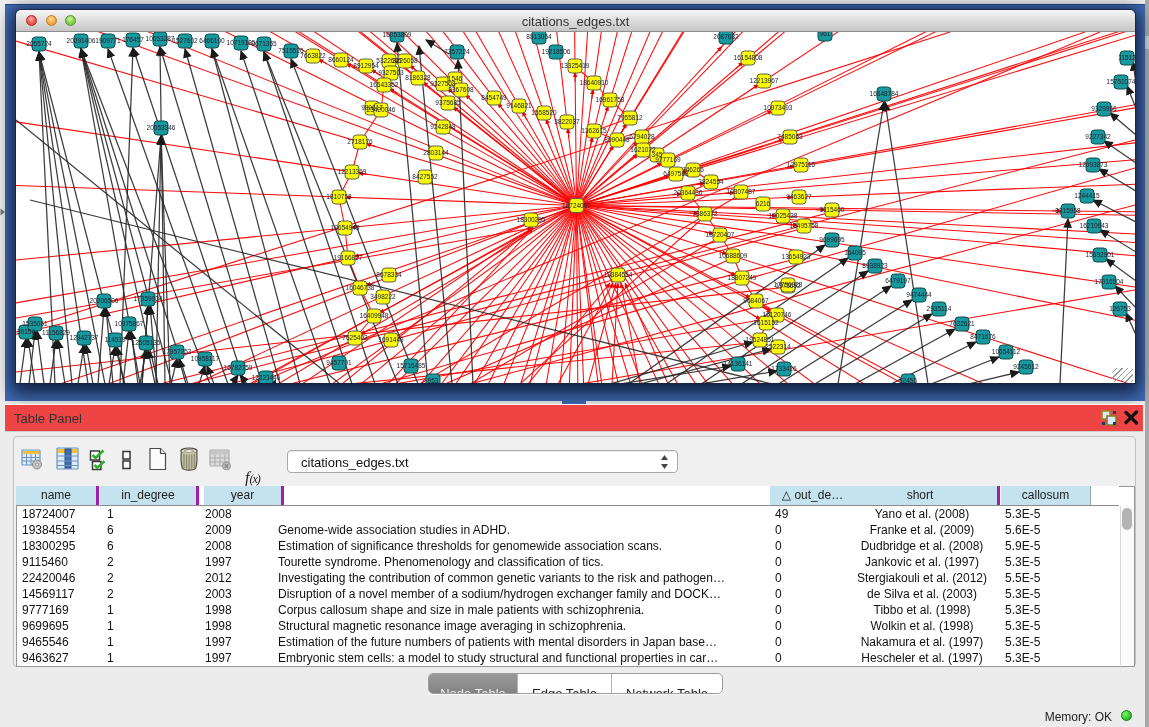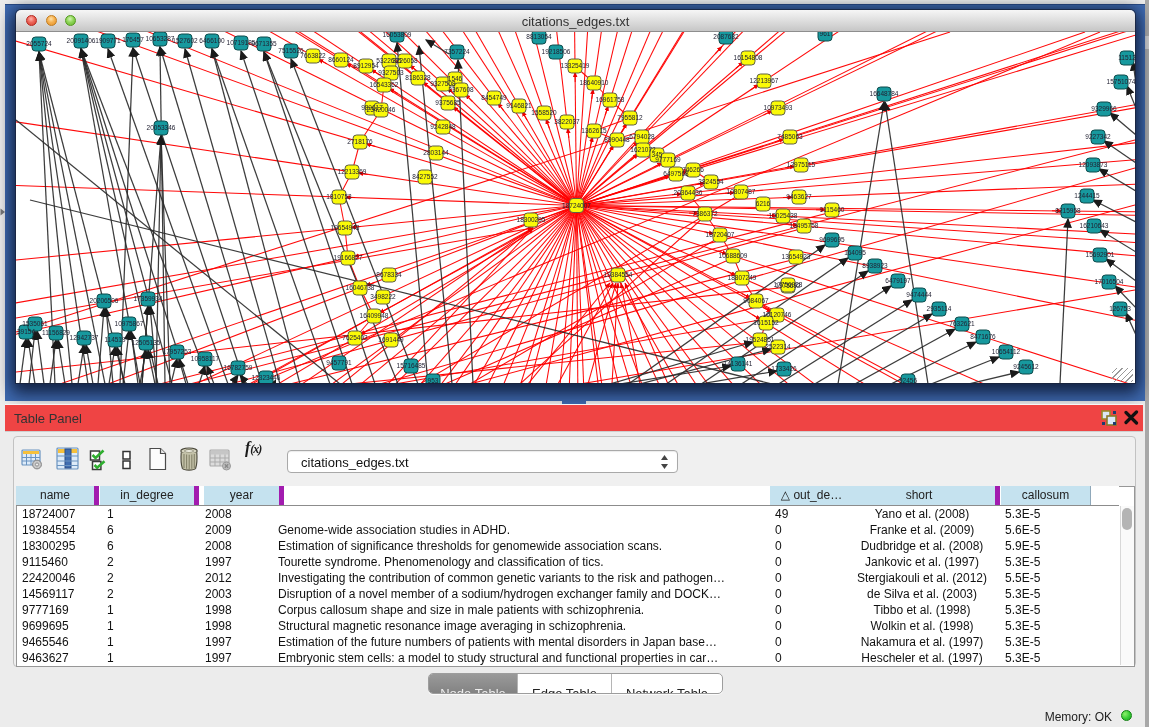--- a/index.html
+++ b/index.html
@@ -30,21 +30,21 @@
 #tph span{position:absolute;left:9px;top:6px;font-size:13px;color:#333}
 #float{left:1101px;top:410px;width:16px;height:16px}
 #closex{left:1124px;top:410px;width:15px;height:15px}
 #panel{left:13px;top:436px;width:1123px;height:231px;background:#f0f0f0;
  border:1px solid #c2c2c2;border-radius:4px}
 #dd{left:287px;top:450px;width:391px;height:23px;background:#fff;border:1px solid #a9a9a9;
  border-radius:4px;box-shadow:inset 0 1px 1px rgba(0,0,0,.08)}
 #dd span{position:absolute;left:13px;top:4px;font-size:13px;color:#111}
 #tbl{left:16px;top:486px;width:1119px;height:181px;background:#fff;border:1px solid #979797}
 #thead{position:absolute;left:16px;top:486px;width:1103px;height:20px;background:#fff;border-bottom:1px solid #8c8c8c}
-.th{position:absolute;top:0;height:19px;background:#c5e2ef;border-right:5px solid #a21caf;
+.th{position:absolute;top:0;height:19px;background:#c5e2ef;border-right:3px solid #a21caf;
  font-size:12px;color:#222;text-align:center;line-height:19px}
 .tr{position:absolute;left:16px;width:1103px;height:16px;font-size:12px;color:#111;white-space:nowrap}
 .tr span{position:absolute;top:1px}
 .c1{left:6px}.c2{left:91px}.c3{left:189px}.c4{left:262px}.c5{left:759px}
 .c6{left:827px;width:158px;text-align:center}.c7{left:989px}
 #sbar{left:1120px;top:506px;width:14px;height:159px;background:#fafafa;border-left:1px solid #d8d8d8}
 #sthumb{left:1122px;top:508px;width:10px;height:22px;background:#b4b4b4;border-radius:5px}
 #tabs{left:428px;top:673px;height:21px;display:flex;border:1px solid #9d9d9d;border-radius:5px;
  overflow:hidden;background:#fff;box-shadow:0 1px 0 rgba(255,255,255,.8)}
 .tab{font-size:13px;color:#222;padding-top:12px;text-align:center;border-right:1px solid #b5b5b5;height:21px}
@@ -680,21 +680,21 @@
     <path d="M3.2,5.5 C2.7,12 3.2,18 4.4,21.5 C6,23.6 16,23.6 17.6,21.5 C18.8,18 19.3,12 18.8,5.5" fill="#c3c1a8" stroke="#4a483a" stroke-width="1.1"></path>
     <path d="M6,7v14M8.6,7.5v14.3M11.2,7.7v14.4M13.8,7.5v14.3M16.3,7v14" stroke="#85836a" stroke-width="1.1"></path>
   </svg>
 <svg class="abs" style="left:209px;top:449px" width="23" height="22" viewBox="0 0 23 22">
     <rect x="1" y="1" width="19" height="16" rx="1" fill="#dcdcdc" stroke="#aaa" stroke-width="1.2"></rect>
     <rect x="2" y="2" width="17" height="3.5" fill="#c6c6c6"></rect>
     <path d="M1,9h19M1,13h19M6,5.5v11.5M11,5.5v11.5M16,5.5v11.5" stroke="#ababab"></path>
     <circle cx="17.5" cy="17" r="4" fill="#bdbdbd" stroke="#9a9a9a"></circle>
     <path d="M15.8,15.3l3.4,3.4M19.2,15.3l-3.4,3.4" stroke="#888" stroke-width="1.3"></path>
   </svg>
-<div class="abs" style="left:245px;top:439px;font-size:16px;font-style:italic;font-weight:bold;color:#1a1a1a;font-family:'Liberation Serif',serif">f<span style="font-size:12px;letter-spacing:-1px">(x)</span></div>
+<div class="abs" style="left:245px;top:469px;font-size:16px;font-style:italic;font-weight:normal;color:#1a1a1a;font-family:'Liberation Serif',serif">f<span style="font-size:12px;letter-spacing:-1px">(x)</span></div>
 <div class="abs" id="dd">
     <span>citations_edges.txt</span>
  <svg style="position:absolute;right:8px;top:4px" width="9" height="14" viewBox="0 0 9 14">
       <path d="M4.5,0 L8,5 H1 z" fill="#444"></path>
       <path d="M4.5,14 L8,9 H1 z" fill="#444"></path>
     </svg>
   </div>
 <div class="abs" id="tbl"></div>
 <div class="abs" id="thead">
  <div class="th" style="left:0;width:83px">name</div>

